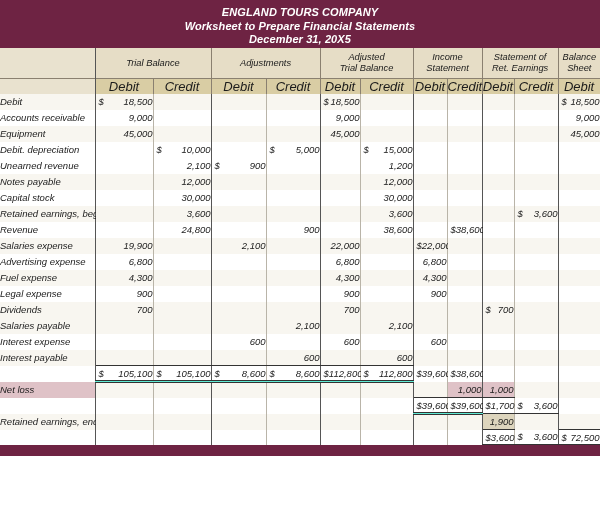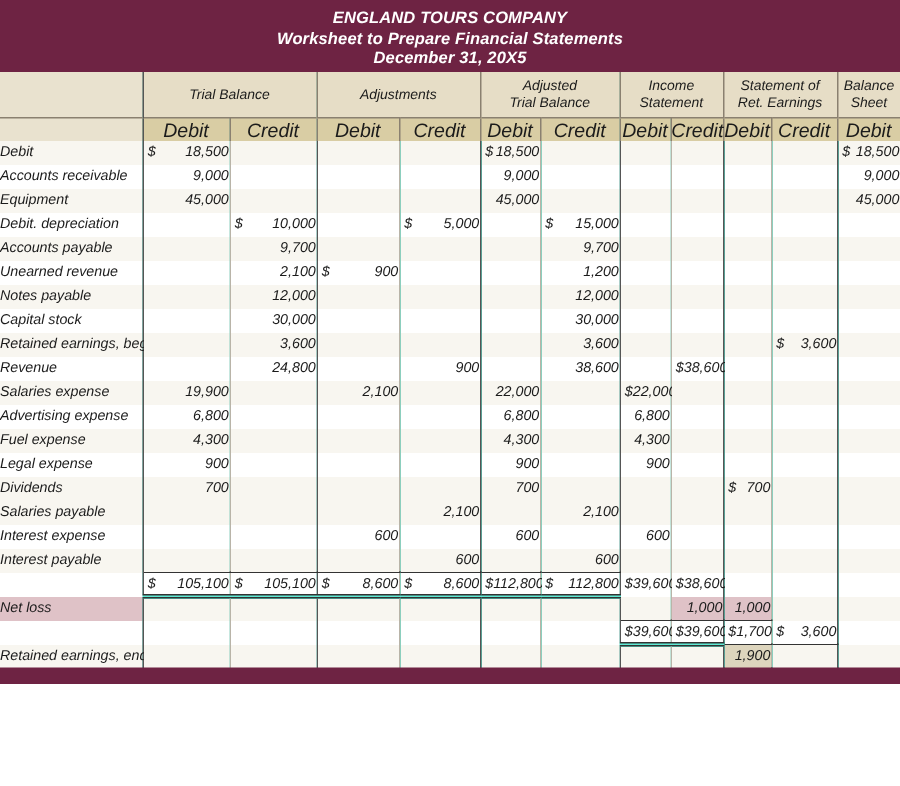--- a/index.html
+++ b/index.html
@@ -226,35 +226,20 @@
           <td class="num grp-end"><span class="ds">$</span>5,000</td>
           <td class="num sub-end"></td>
           <td class="num grp-end"><span class="ds">$</span>15,000</td>
           <td class="num sub-end"></td>
           <td class="num grp-end"></td>
           <td class="num sub-end"></td>
           <td class="num grp-end"></td>
           <td class="num sub-end"></td>
           <td class="num last">15,000</td>
         </tr>
-        <tr class="body-row alt">
-          <td class="lbl">Accounts payable</td>
-          <td class="num sub-end"></td>
-          <td class="num grp-end">9,700</td>
-          <td class="num sub-end"></td>
-          <td class="num grp-end"></td>
-          <td class="num sub-end"></td>
-          <td class="num grp-end">9,700</td>
-          <td class="num sub-end"></td>
-          <td class="num grp-end"></td>
-          <td class="num sub-end"></td>
-          <td class="num grp-end"></td>
-          <td class="num sub-end"></td>
-          <td class="num last">9,700</td>
-        </tr>
         <tr class="body-row">
           <td class="lbl">Unearned revenue</td>
           <td class="num sub-end"></td>
           <td class="num grp-end">2,100</td>
           <td class="num sub-end"><span class="ds">$</span>900</td>
           <td class="num grp-end"></td>
           <td class="num sub-end"></td>
           <td class="num grp-end">1,200</td>
           <td class="num sub-end"></td>
           <td class="num grp-end"></td>

